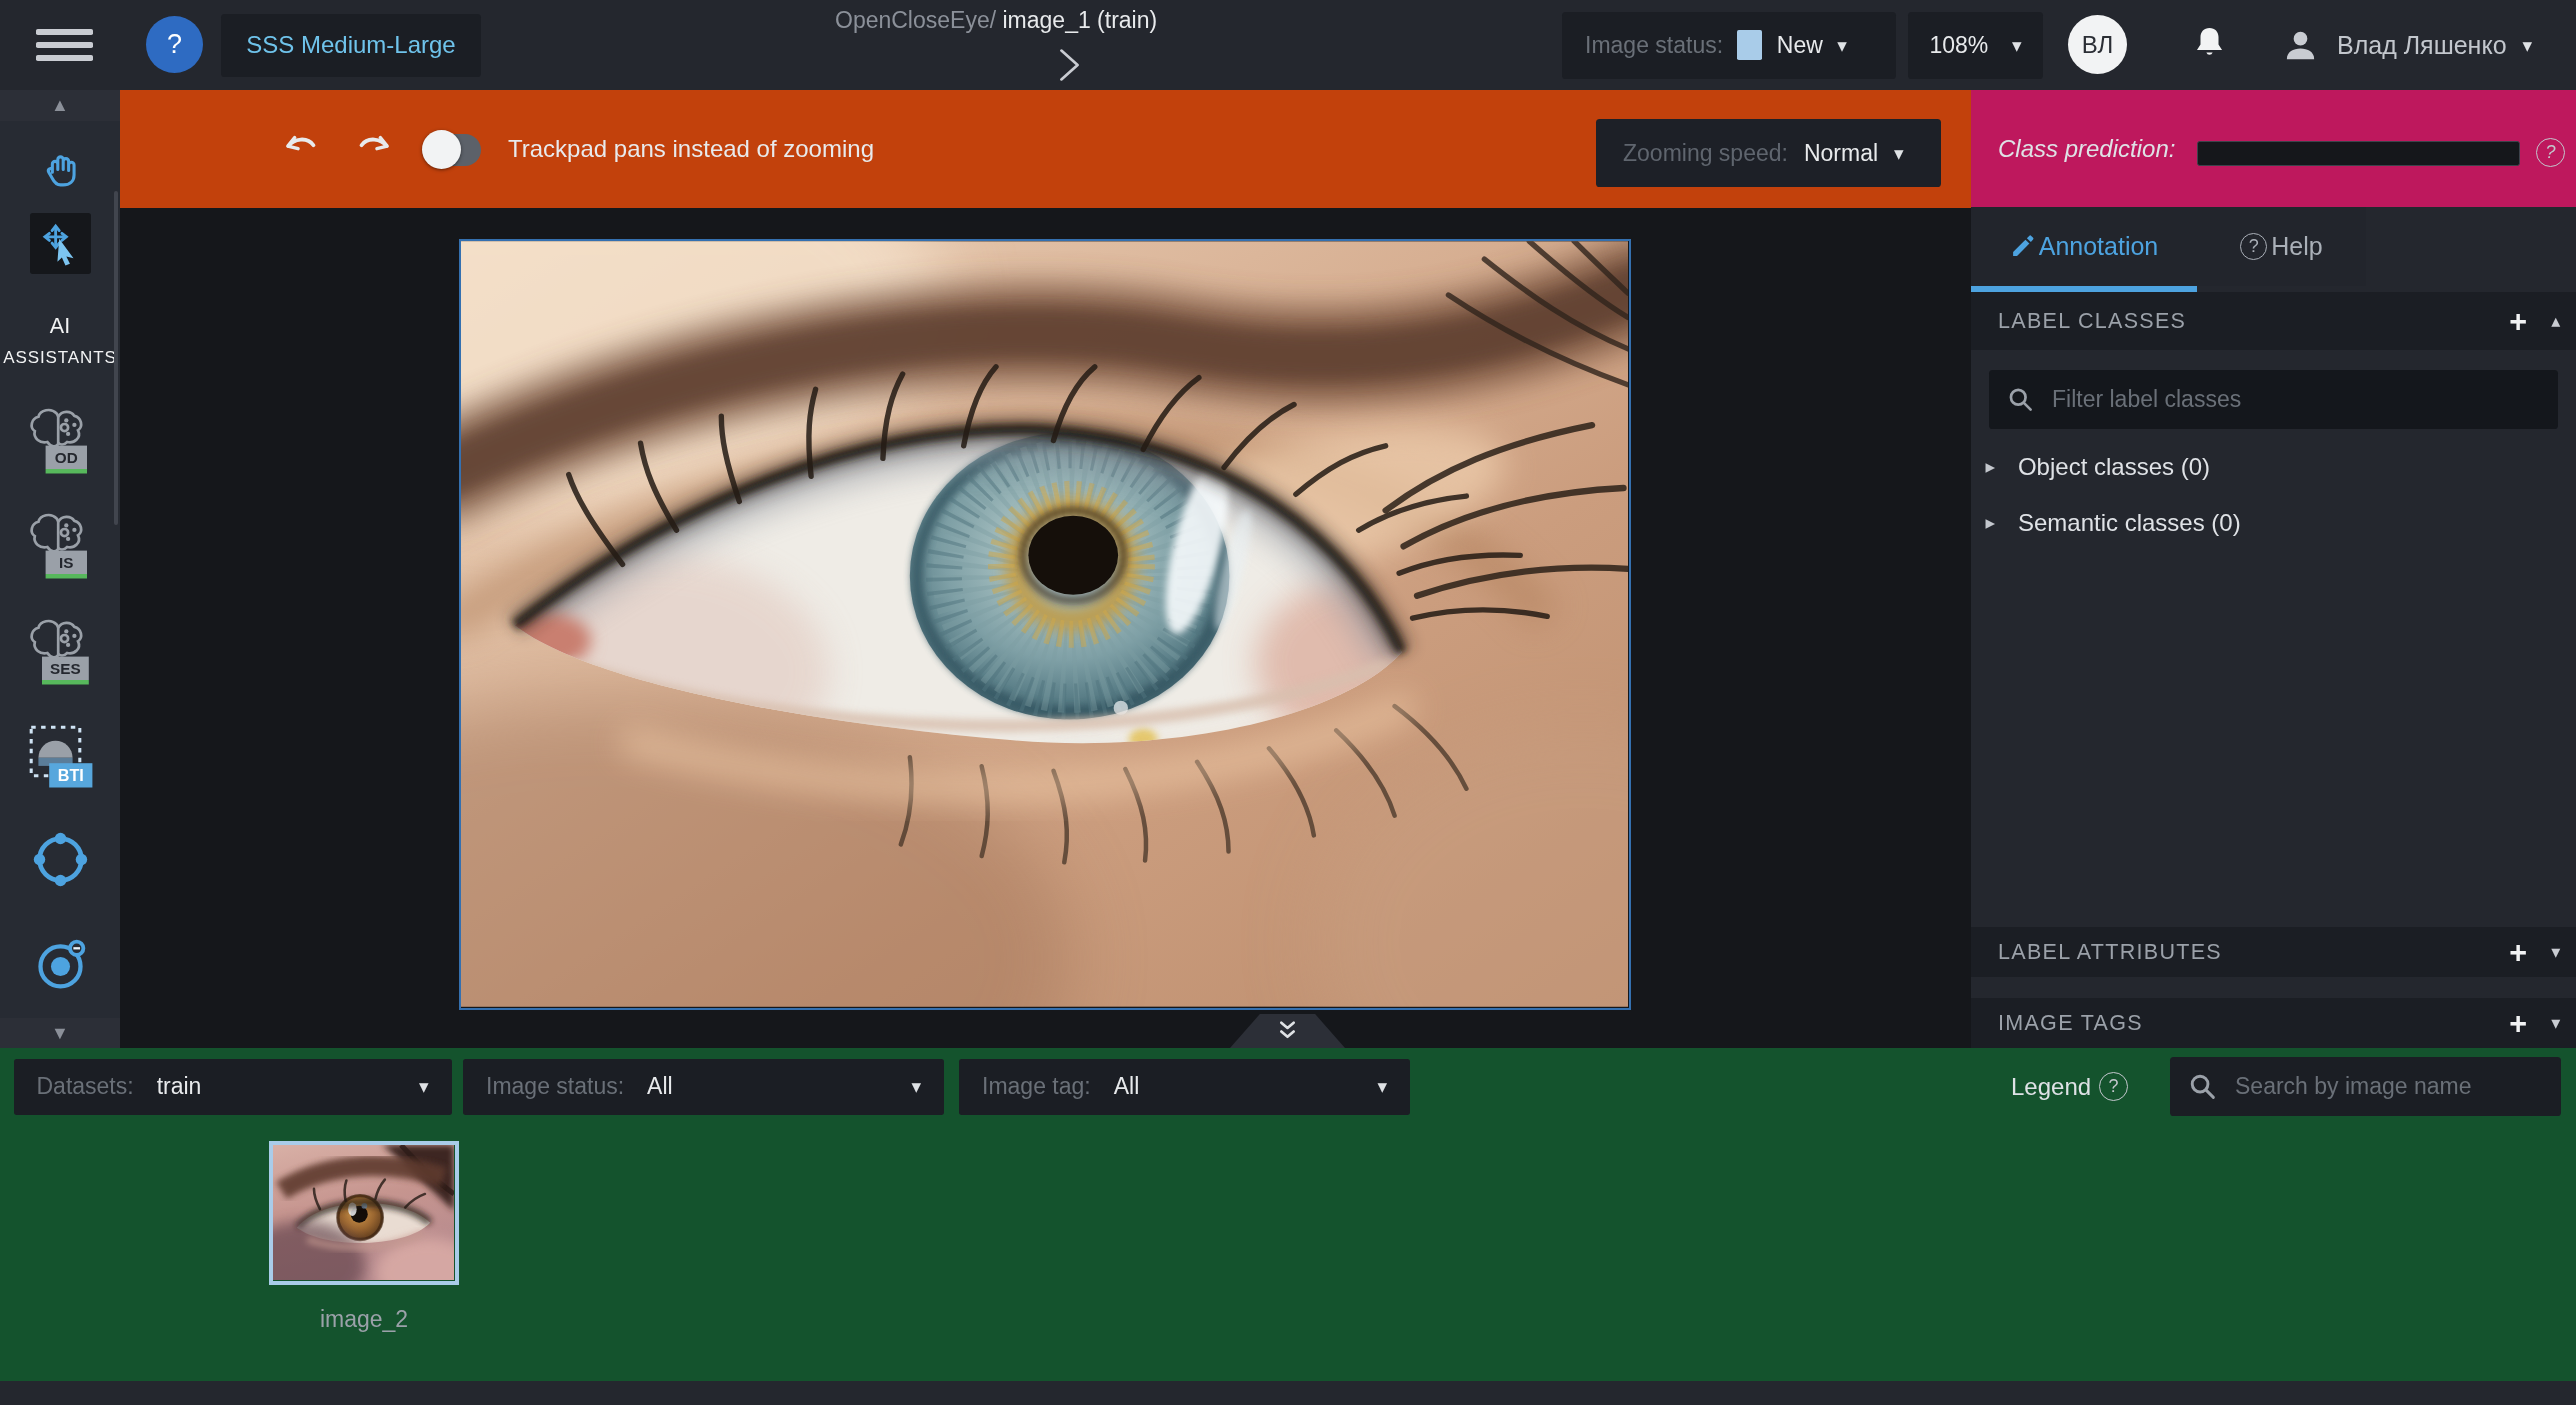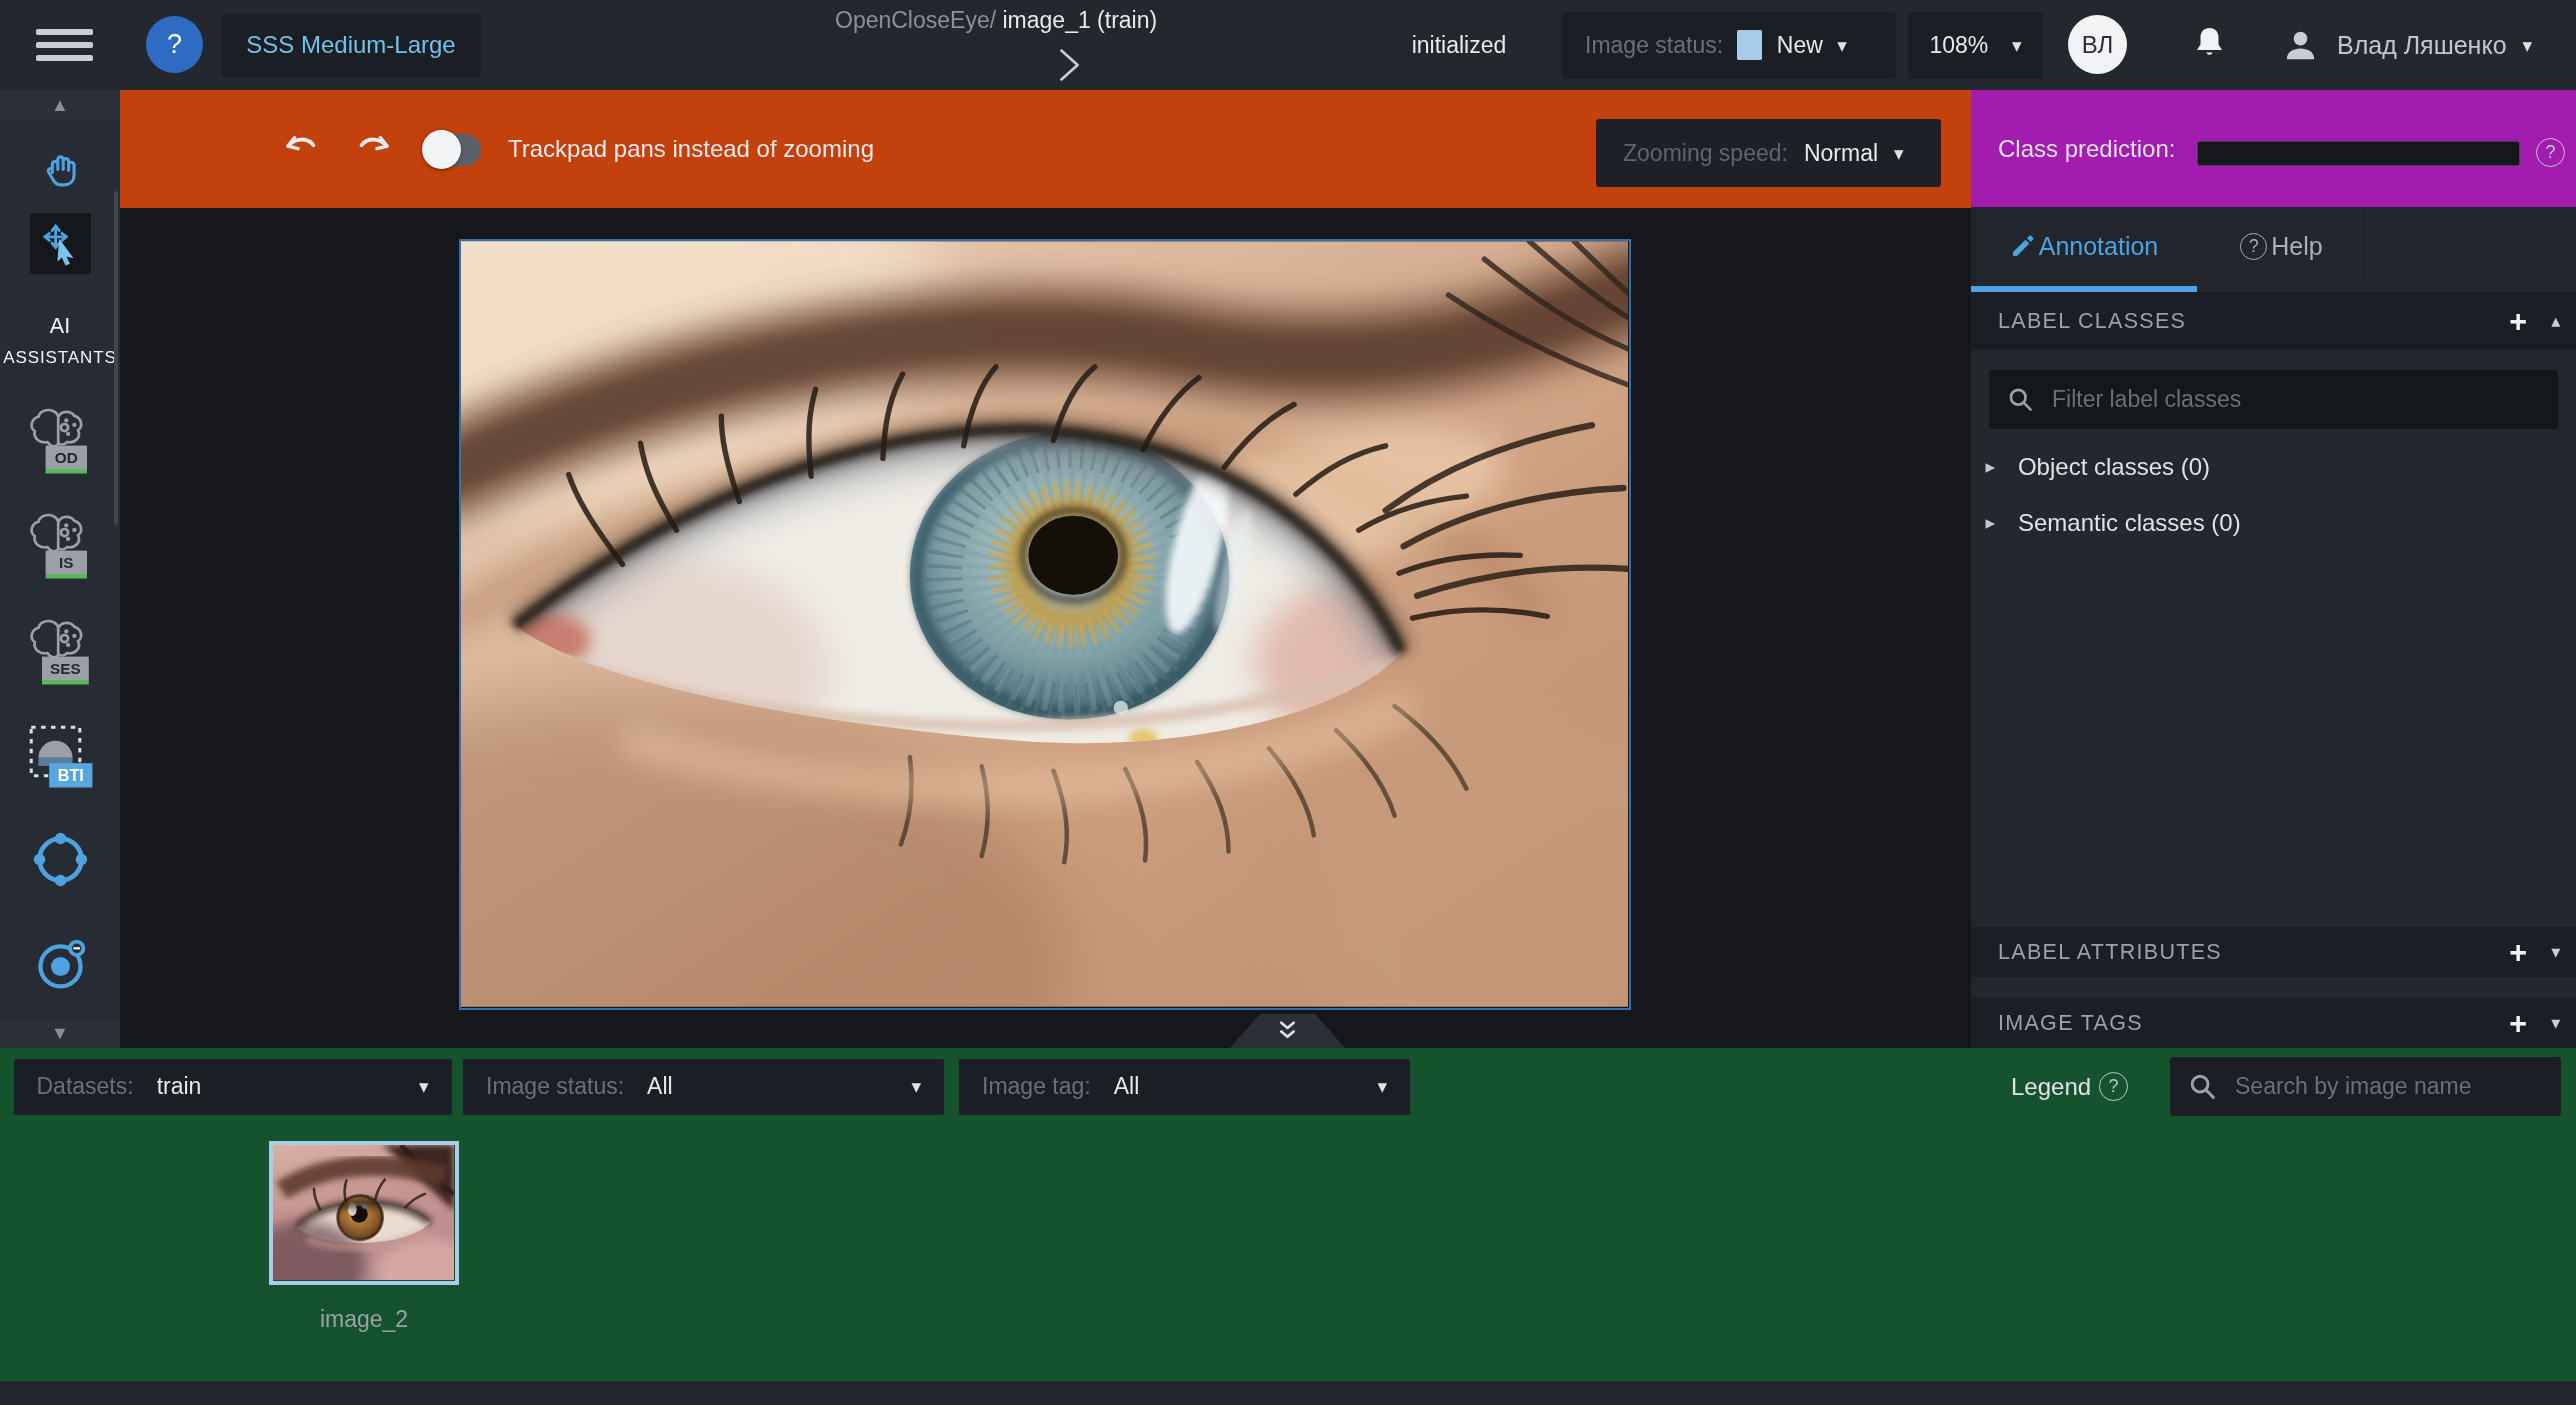--- a/index.html
+++ b/index.html
@@ -54,21 +54,21 @@
 
   
   .canvas{position:absolute;left:120px;top:208px;width:1851px;height:840px;background:#15171b;}
   .image-frame{left:339px;top:31px;width:1172px;height:771px;border:2.7px solid #3470b0;}
   .image-frame svg{display:block;}
   .reveal-tab{left:1110px;top:806px;width:115px;height:34px;background:#2c2f37;
       clip-path:polygon(26% 0,74% 0,100% 100%,0 100%);cursor:pointer;}
 
   
   .panel{position:absolute;left:1971px;top:90px;width:605px;height:959px;background:#24272e;}
-  .panel-top{left:0;top:0;width:605px;height:117px;background:#a21caf;}
+  .panel-top{left:0;top:0;width:605px;height:117px;background:#be185d;font-style:italic;}
   .pred-label{left:27px;top:0;height:117px;font-size:24px;color:#dfe2e6;}
   .pred-bar{left:226px;top:51px;width:323px;height:25px;background:#15171b;border:0.9px solid #3d424b;border-radius:2.7px;}
   .q-circle{width:29px;height:29px;border:1.8px solid #c3c7cd;border-radius:50%;color:#c3c7cd;font-size:18px;}
   .tabs{left:0;top:117px;width:395px;height:79px;background:#22252c;display:flex;}
   .tab{height:79px;display:flex;align-items:center;justify-content:center;gap:4px;cursor:pointer;font-size:25px;}
   .tab-annotation{width:226px;color:#4da3e0;}
   .tab-help{width:169px;color:#aab0b8;}
   .tab-underline{left:0;top:196px;width:226px;height:6.3px;background:#4da3e0;}
   .sec-header{left:0;width:605px;background:#1b1e24;color:#9ba1a9;font-size:21.5px;letter-spacing:1.3px;display:flex;align-items:center;padding-left:27px;}
   .sec-actions{position:absolute;right:14.4px;display:flex;align-items:center;gap:23px;}
@@ -115,21 +115,20 @@
       </div>
     <div class="abs breadcrumb">
       <span class="crumb-project">OpenCloseEye/</span>
       <span class="crumb-image">image_1 (train)</span>
     </div>
     <div class="abs next-arrow">
       <svg width="27" height="36" viewBox="0 0 30 40">
           <polyline points="6,4 24,20 6,36" fill="none" stroke="#c9ccd2" stroke-width="3" stroke-linecap="round" stroke-linejoin="round"></polyline>
         </svg>
     </div>
-    <div class="abs initialized ctr">initialized</div>
 
     <div class="abs tb-box status-box">
       <span class="muted">Image status:</span>
       <span class="chip"></span>
       <span>New</span>
       <span class="caret">▾</span>
     </div>
     <div class="abs tb-box zoom-box">
       <span>108%</span>
       <span class="caret">▾</span>

